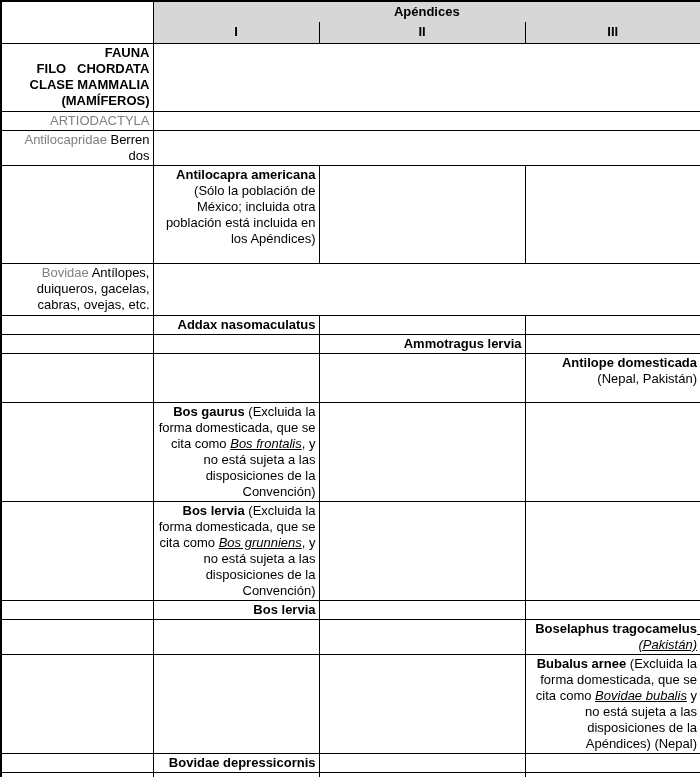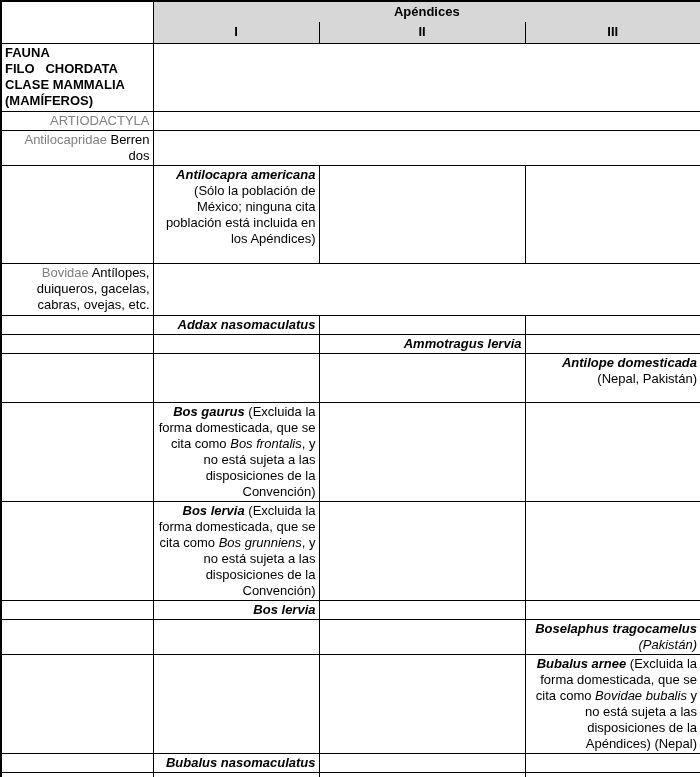--- a/index.html
+++ b/index.html
@@ -28,26 +28,26 @@
   th.hdr {
     background: var(--header-bg, #d7d7d7);
     font-weight: bold;
     text-align: center;
     vertical-align: middle;
     padding: 0 3px;
   }
   th.apendices { border-bottom: 0; }
   th.sub { border-top: 0; }
   td.corner { background: #ffffff; }
-  td.center { text-align: left; }
+  td.center { text-align: right; }
 
   
   .seg-b  { font-weight: bold; }
-  .seg-bi { font-weight: bold; font-style: italic; }
-  .seg-i  { font-style: italic; }
+  .seg-bi { font-weight: bold; }
+  .seg-i  { font-style: italic; text-decoration: underline; }
   .seg-r  { }
   .seg-g  { color: var(--rank-gray, #808080); }
 </style>
 </head>
 <body>
 
 <div class="page">
   <table class="appendices">
     <colgroup>
       <col style="width:152px">
@@ -78,21 +78,21 @@
         <td><span class="seg-g">ARTIODACTYLA</span></td>
         <td colspan="3"></td>
       </tr>
       <tr style="height:33px">
         <td><span class="seg-g">Antilocapridae </span><span class="seg-r">Berren
 dos</span></td>
         <td colspan="3"></td>
       </tr>
       <tr style="height:98px">
         <td></td>
-        <td><span class="seg-bi">Antilocapra americana</span><span class="seg-r"> (Sólo la población de México; ninguna cita población está incluida en los Apéndices)</span></td>
+        <td><span class="seg-bi">Antilocapra americana</span><span class="seg-r"> (Sólo la población de México; incluida otra población está incluida en los Apéndices)</span></td>
         <td></td>
         <td></td>
       </tr>
       <tr style="height:52px">
         <td><span class="seg-g">Bovidae </span><span class="seg-r">Antílopes, duiqueros, gacelas, cabras, ovejas, etc.</span></td>
         <td colspan="3"></td>
       </tr>
       <tr style="height:17px">
         <td></td>
         <td><span class="seg-bi">Addax nasomaculatus</span></td>
@@ -136,21 +136,21 @@
         <td><span class="seg-bi">Boselaphus tragocamelus</span><span class="seg-i"> (Pakistán)</span></td>
       </tr>
       <tr style="height:94px">
         <td></td>
         <td></td>
         <td></td>
         <td><span class="seg-bi">Bubalus arnee</span><span class="seg-r"> (Excluida la forma domesticada, que se cita como </span><span class="seg-i">Bovidae bubalis</span><span class="seg-r"> y no está sujeta a las disposiciones de la Apéndices) (Nepal)</span></td>
       </tr>
       <tr style="height:16px">
         <td></td>
-        <td><span class="seg-bi">Bubalus nasomaculatus</span></td>
+        <td><span class="seg-bi">Bovidae depressicornis</span></td>
         <td></td>
         <td></td>
       </tr>
       <tr style="height:17px">
         <td></td>
         <td><span class="seg-bi">Bubalus mindorensis</span></td>
         <td></td>
         <td></td>
       </tr>
 

